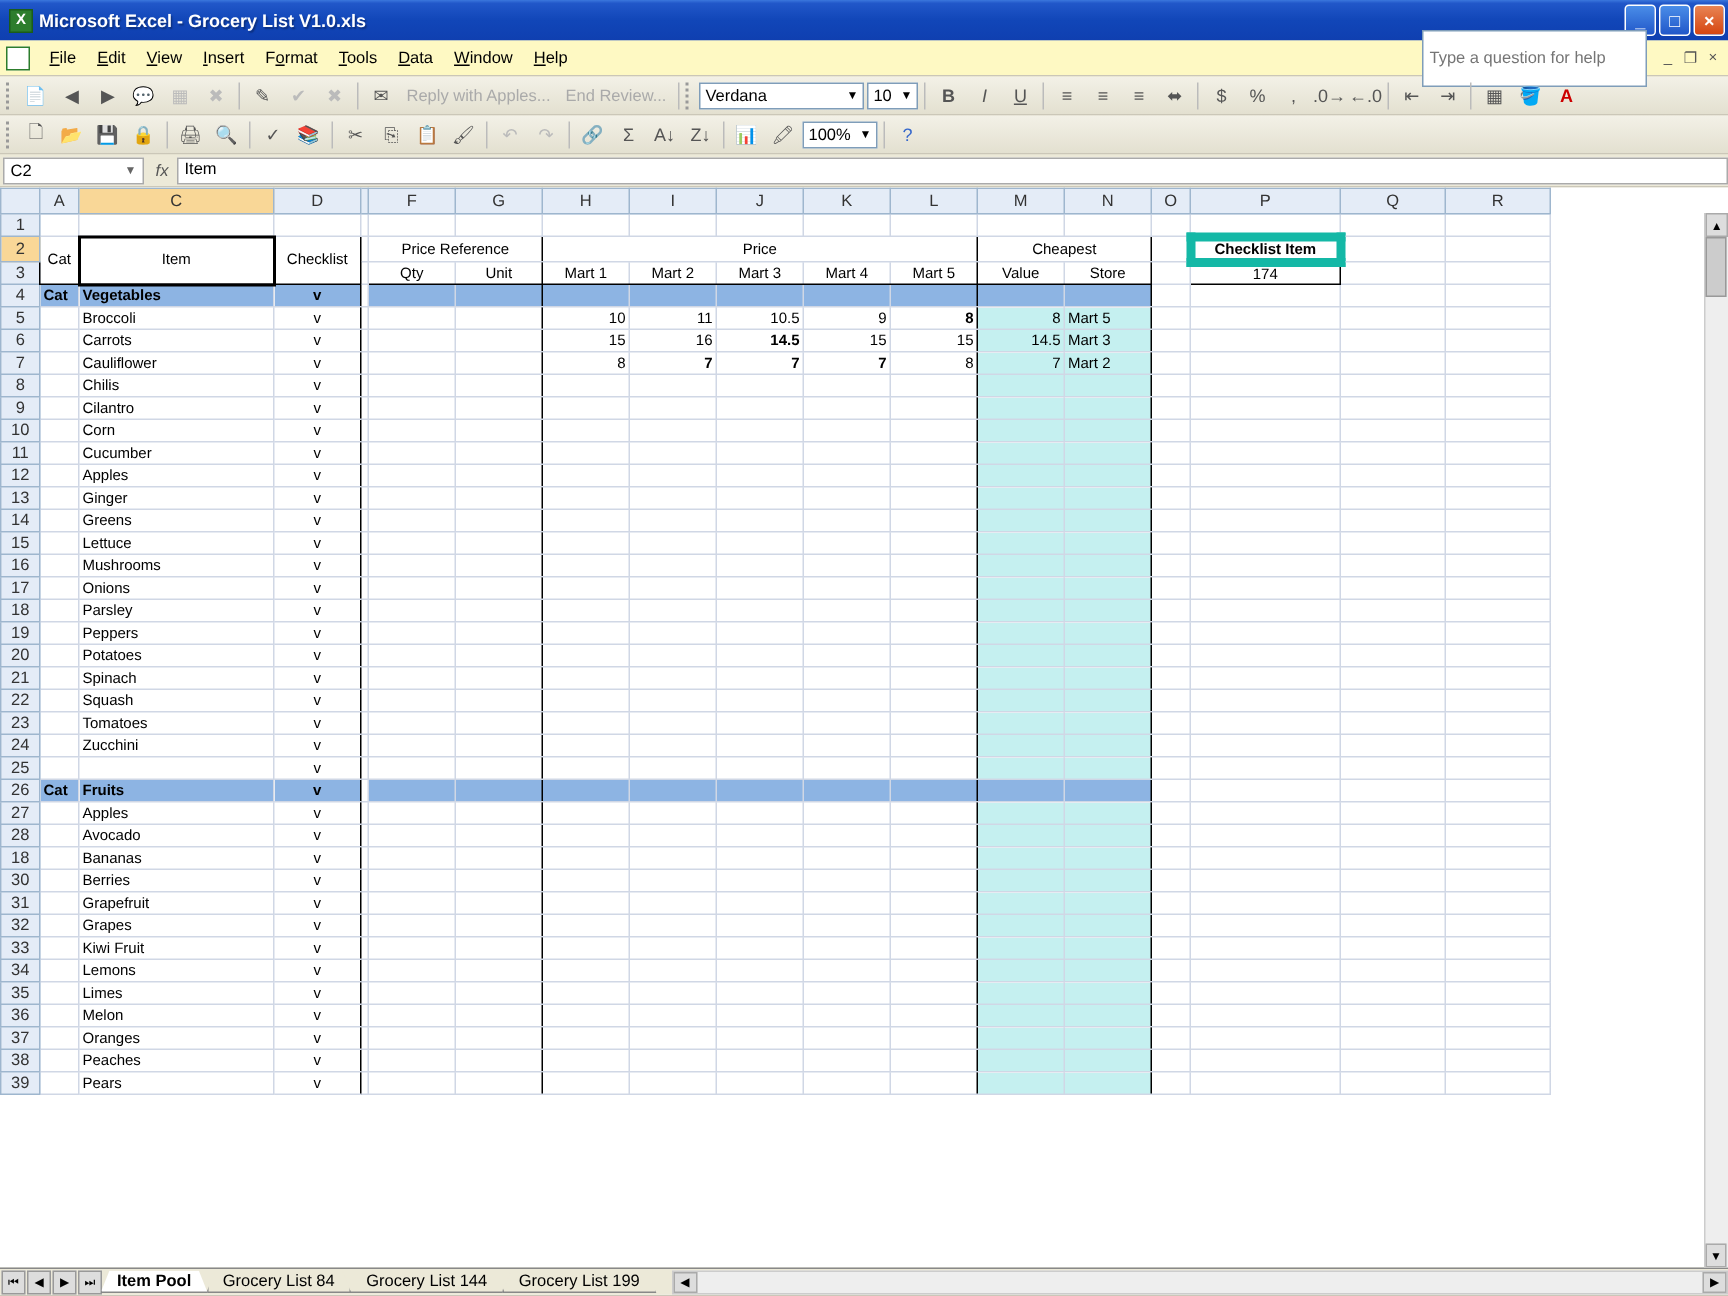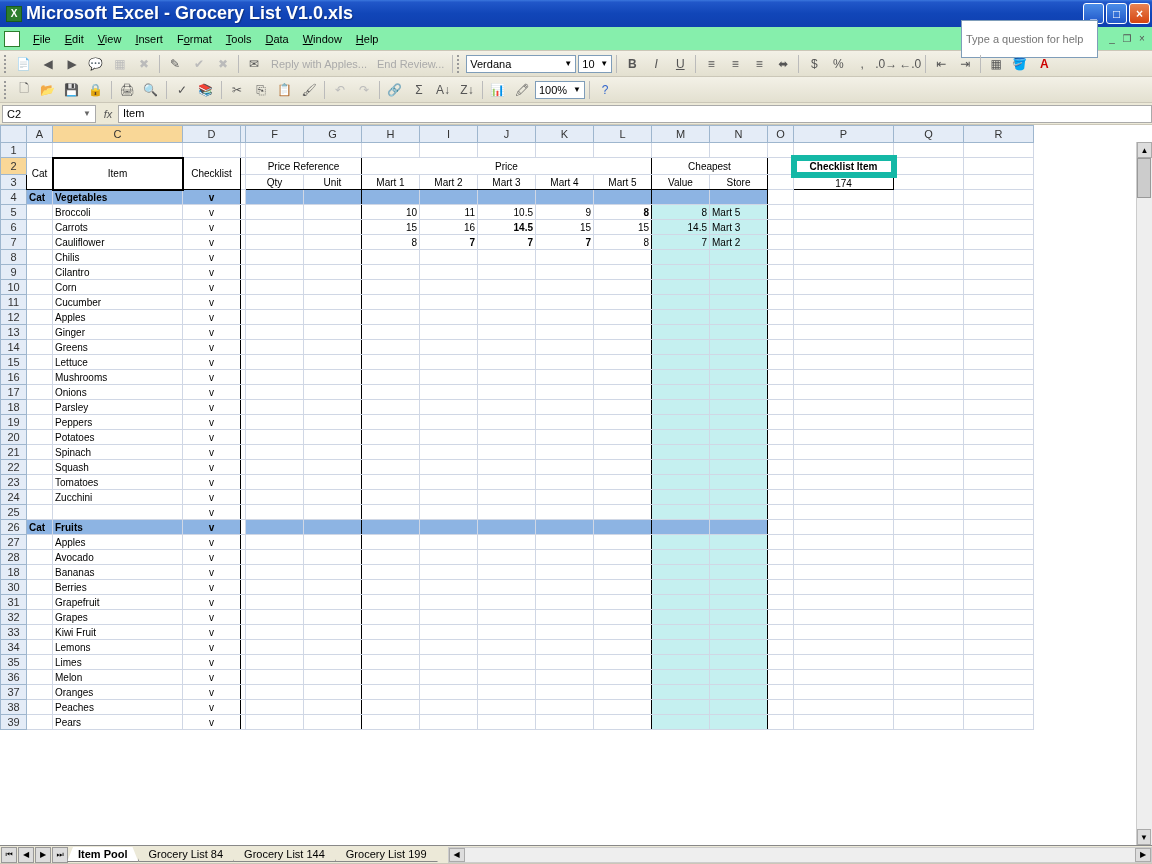--- a/index.html
+++ b/index.html
@@ -1,33 +1,33 @@
 <!DOCTYPE html>
 <html><head>
 <meta charset="utf-8">
 <style>
 * { box-sizing: border-box; margin: 0; padding: 0; }
 body { font-family: Tahoma, sans-serif; font-size: 11px; background: #ece9d8; overflow: hidden; width: 1152px; height: 864px; }
 
 
 .titlebar { height: 27px; background: linear-gradient(to bottom, #3b77dd 0%, #2157c9 8%, #1146b8 50%, #0f3fb0 100%); display: flex; align-items: center; color: #fff; padding: 0 2px; }
 .titlebar .appicon { width: 16px; height: 16px; margin: 0 4px; background: #2d7d2d; display: inline-flex; align-items: center; justify-content: center; color: #fff; font-weight: bold; font-size: 10px; border: 1px solid #1a5c1a; }
-.titlebar .title { flex: 1; font-weight: bold; font-size: 18px; text-shadow: 1px 1px 1px rgba(0,0,0,.3); }
+.titlebar .title { flex: 1; font-weight: bold; font-size: 12px; text-shadow: 1px 1px 1px rgba(0,0,0,.3); }
 .titlebar .btns { display: flex; gap: 2px; }
 .titlebar .btn { width: 21px; height: 21px; border: 1px solid #fff; border-radius: 3px; display: flex; align-items: center; justify-content: center; font-family: Arial; font-size: 12px; font-weight: bold; color: #fff; }
 .titlebar .min, .titlebar .max { background: linear-gradient(to bottom, #4a8de8, #2157c9); }
 .titlebar .close { background: linear-gradient(to bottom, #e88454, #d64510); }
 
 
-.menubar { height: 24px; background: #86efac; display: flex; align-items: center; padding: 0 4px; border-bottom: 1px solid #cbc7b8; }
+.menubar { height: 24px; background: #fef9c3; display: flex; align-items: center; padding: 0 4px; border-bottom: 1px solid #cbc7b8; }
 .menubar .docicon { width: 16px; height: 16px; margin-right: 6px; background: #fff; border: 1px solid #2d7d2d; display: inline-block; }
 .menubar .item { padding: 3px 7px; cursor: default; }
 .menubar .item span.u { text-decoration: underline; }
 .menubar .spacer { flex: 1; }
-.menubar .helpbox { width: 137px; height: 17px; border: 1px solid #7f9db9; background: #fff; padding: 18px 4px; color: #aaa; font-size: 11px; }
+.menubar .helpbox { width: 150px; height: 17px; border: 1px solid #7f9db9; background: #fff; padding: 18px 4px; color: #aaa; font-size: 11px; }
 .menubar .winctrl { margin-left: 8px; display: flex; gap: 3px; }
 .menubar .winctrl span { width: 12px; height: 12px; display: inline-flex; align-items: center; justify-content: center; font-size: 10px; color: #555; }
 
 
 .toolbar { height: 26px; background: linear-gradient(to bottom, #f3f1e7, #e3e0d0); border-bottom: 1px solid #cbc7b8; display: flex; align-items: center; padding: 0 4px; gap: 2px; }
 .toolbar .grip { width: 4px; height: 18px; border-left: 2px dotted #999; margin-right: 3px; }
 .tbtn { width: 22px; height: 22px; display: inline-flex; align-items: center; justify-content: center; border: 1px solid transparent; color: #555; font-size: 12px; }
 .tbtn.disabled { color: #bbb; }
 .sep { width: 1px; height: 18px; background: #bbb; margin: 0 2px; }
 .toolbar .txtbtn { padding: 0 4px; color: #aaa; font-size: 11px; }

